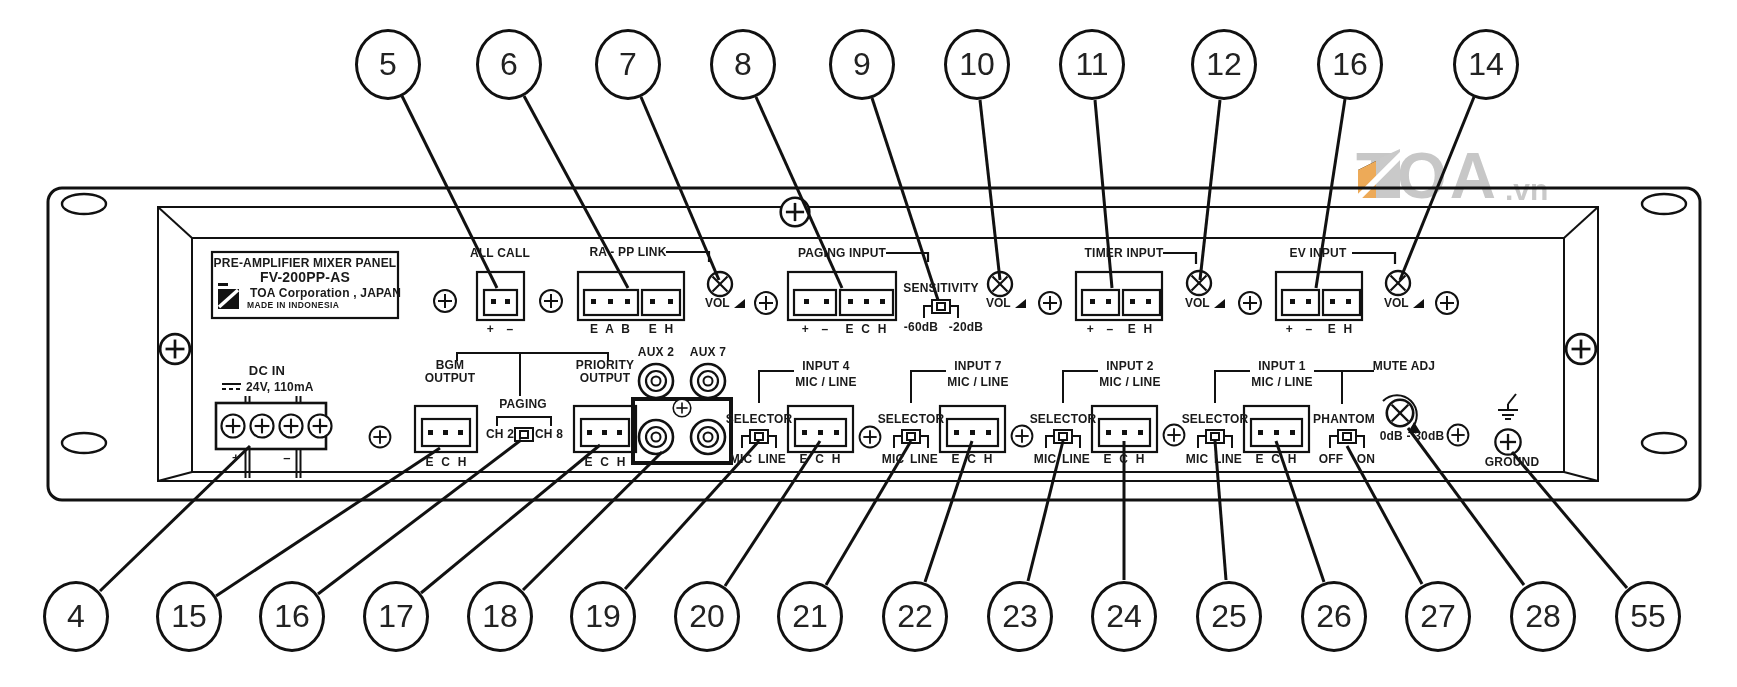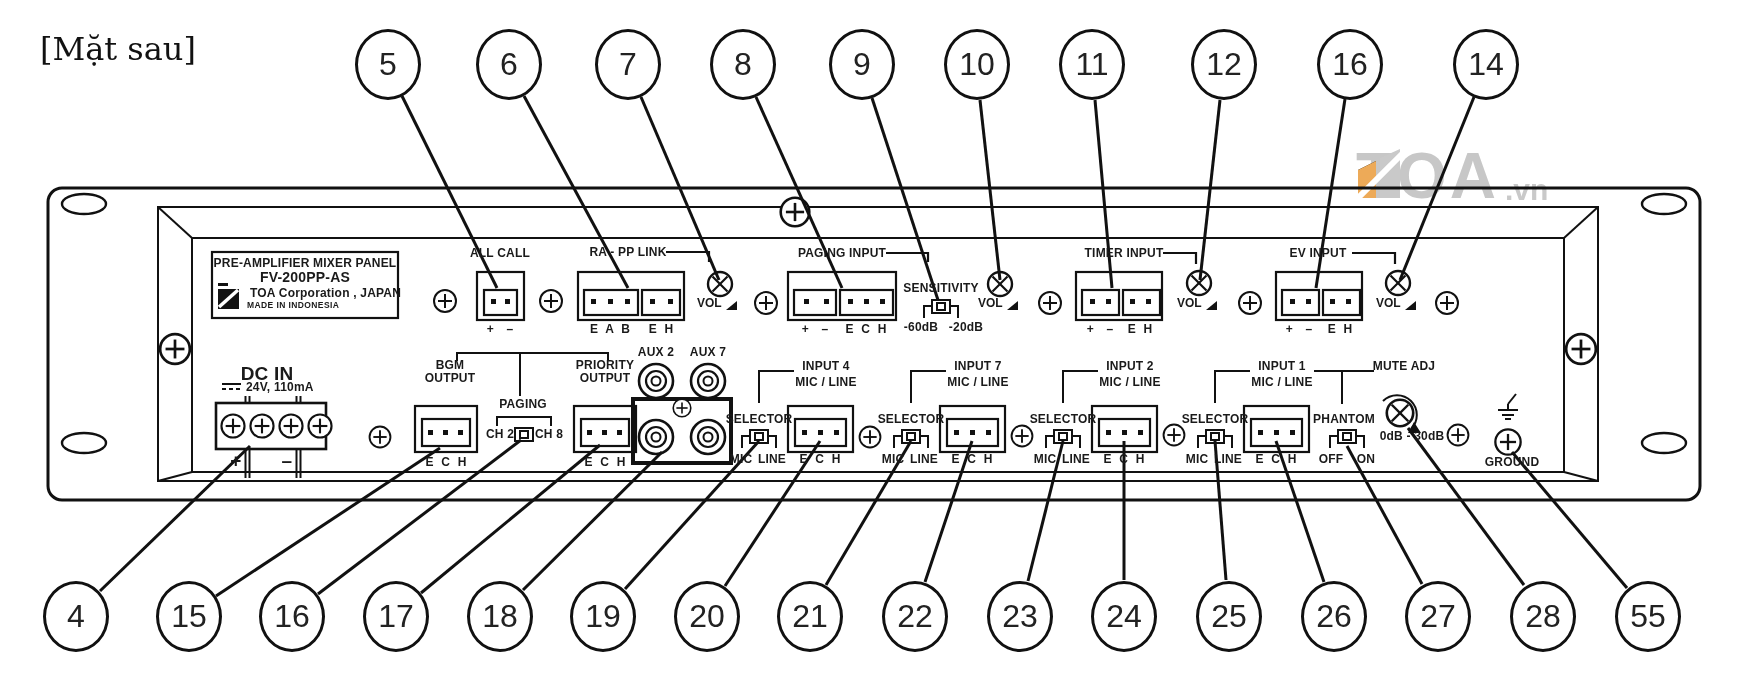--- a/index.html
+++ b/index.html
@@ -4,41 +4,40 @@
 <style>
   html,body{margin:0;padding:0;background:#fff;}
   #stage{position:relative;width:1737px;height:687px;background:#fff;overflow:hidden;
          font-family:"Liberation Sans","DejaVu Sans",sans-serif;}
   #stage svg{position:absolute;left:0;top:0;z-index:2;}
   .t{position:absolute;z-index:3;font-weight:bold;font-size:12px;color:#1a1a1a;
      white-space:nowrap;transform:translateX(-50%);letter-spacing:.2px;}
   .la{transform:none;}
   .ws{word-spacing:9px;}
   .ws2{word-spacing:4px;}
-  .f13{font-size:19px;}
+  .f13{font-size:13px;}
   .f14{font-size:14px;}
   .f85{font-size:8.5px;letter-spacing:.4px;}
   .title{position:absolute;left:40px;top:30px;z-index:3;
          font-family:"DejaVu Serif","Liberation Serif",serif;font-size:32px;color:#111;}
-  .vol{position:absolute;z-index:3;display:flex;align-items:flex-end;gap:4px;}
+  .vol{position:absolute;z-index:3;display:flex;align-items:center;gap:4px;margin-left:8px;}
   .vol span{font-weight:bold;font-size:12px;color:#1a1a1a;}
   .tri{width:0;height:0;border-left:11px solid transparent;border-bottom:9px solid #111;}
   .co{position:absolute;z-index:4;width:66px;height:71px;box-sizing:border-box;
       border:3.5px solid #111;border-radius:50%;background:#fff;display:flex;
       align-items:center;justify-content:center;font-size:32px;color:#222;}
   .wm{position:absolute;left:1356px;top:146px;z-index:1;display:flex;align-items:flex-end;gap:6px;}
   .wm .big{font-size:64px;line-height:.95;color:#c7c7c7;letter-spacing:3px;font-weight:bold;}
   .wm .suf{font-size:30px;color:#c9c9c9;font-weight:bold;}
 </style>
 </head>
 <body>
 
 <div id="stage">
 
-  <div class="title">[Mặt sau]</div>
 
   <div class="wm">
     <svg width="52" height="58">
       <polygon points="2,52 2,24 20,15 20,52" fill="#eda better"></polygon>
       <polygon points="2,52 2,24 20,15 20,52" fill="#edaa58"></polygon>
       <polygon points="24,52 24,12 44,3 44,52" fill="#c9c9c9"></polygon>
       <line x1="-2" y1="56" x2="46" y2="8" stroke="#fff" stroke-width="6"></line>
     </svg>
     <span class="big">TOA</span>
     <span class="suf">.vn</span>

